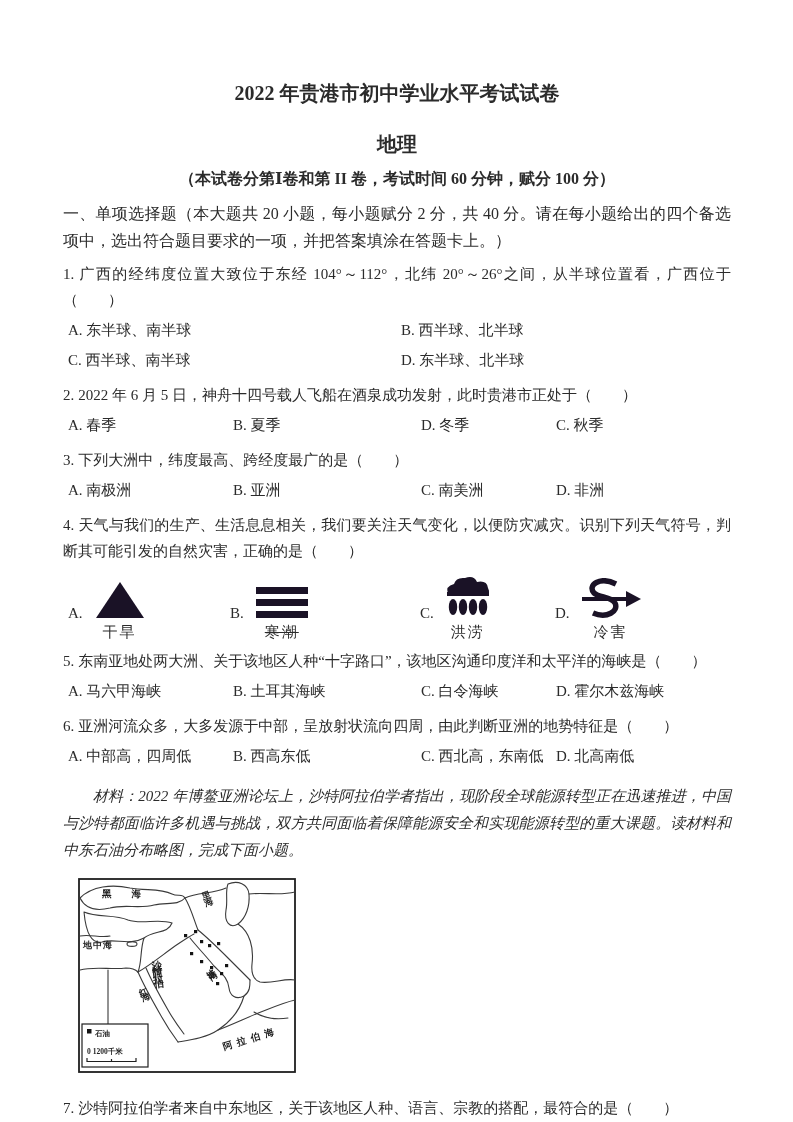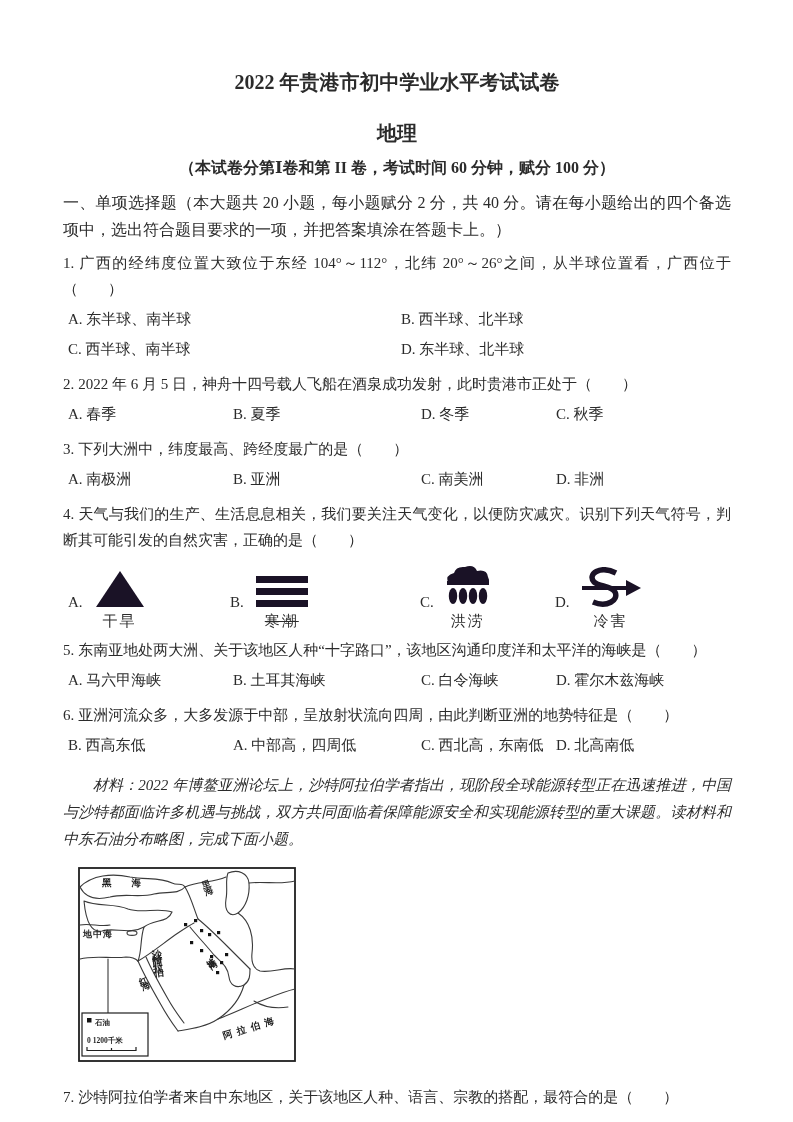--- a/index.html
+++ b/index.html
@@ -1,19 +1,19 @@
 <!DOCTYPE html>
 <html><head>
 <meta charset="utf-8">
 <style>
   html,body{margin:0;padding:0}
   body{width:793px;height:1122px;background:#ffffff;overflow:hidden;
        font-family:"Liberation Serif","DejaVu Serif",serif;color:#2b2b2b}
   .page{padding:64px 62px 0 63px}
-  .title{font-size:20px;font-weight:700;text-align:center;line-height:27px;margin:5px 0 22px}
+  .title{font-size:20px;font-weight:700;text-align:center;line-height:27px;margin:16px 0 22px}
   .subject{font-size:20px;font-weight:700;text-align:center;line-height:30px;margin:0 0 8px}
   .info{font-size:16px;font-weight:700;text-align:center;line-height:24px;margin:0 0 9px}
   .section{font-size:16px;font-weight:400;line-height:27px;text-align:justify;margin:0 0 4px}
   .q{font-size:15px;line-height:26px;margin:7px 0 0;text-align:justify}
   .qnum{margin-right:4px}
   .opts{display:grid;padding-left:5px;font-size:15px;line-height:30px;margin:2px 0 0}
   .cols2{grid-template-columns:333px 1fr}
   .cols4{grid-template-columns:165px 188px 135px 1fr}
   .symrow{display:grid;grid-template-columns:162px 190px 135px 1fr;padding-left:5px;margin:10px 0 2px}
   .symgroup{display:flex;align-items:flex-end;gap:10px}
@@ -122,22 +122,22 @@
   <p class="q"><span class="qnum">5.</span><span>东南亚地处两大洲、关于该地区人种“十字路口”，该地区沟通印度洋和太平洋的海峡是（　　）</span></p>
   <div class="opts cols4">
     <span>A. 马六甲海峡</span>
     <span>B. 土耳其海峡</span>
     <span>C. 白令海峡</span>
     <span>D. 霍尔木兹海峡</span>
   </div>
 
   <p class="q"><span class="qnum">6.</span><span>亚洲河流众多，大多发源于中部，呈放射状流向四周，由此判断亚洲的地势特征是（　　）</span></p>
   <div class="opts cols4">
+    <span>A. 中部高，四周低</span>
     <span>B. 西高东低</span>
-    <span>A. 中部高，四周低</span>
     <span>C. 西北高，东南低</span>
     <span>D. 北高南低</span>
   </div>
 
   <p class="material">材料：2022 年博鳌亚洲论坛上，沙特阿拉伯学者指出，现阶段全球能源转型正在迅速推进，中国与沙特都面临许多机遇与挑战，双方共同面临着保障能源安全和实现能源转型的重大课题。读材料和中东石油分布略图，完成下面小题。</p>
 
   <div class="mapwrap">
     <svg width="218" height="195" viewBox="0 0 218 195">
       <rect class="frame" x="1" y="1" width="216" height="193"></rect>
       <g class="coast">

